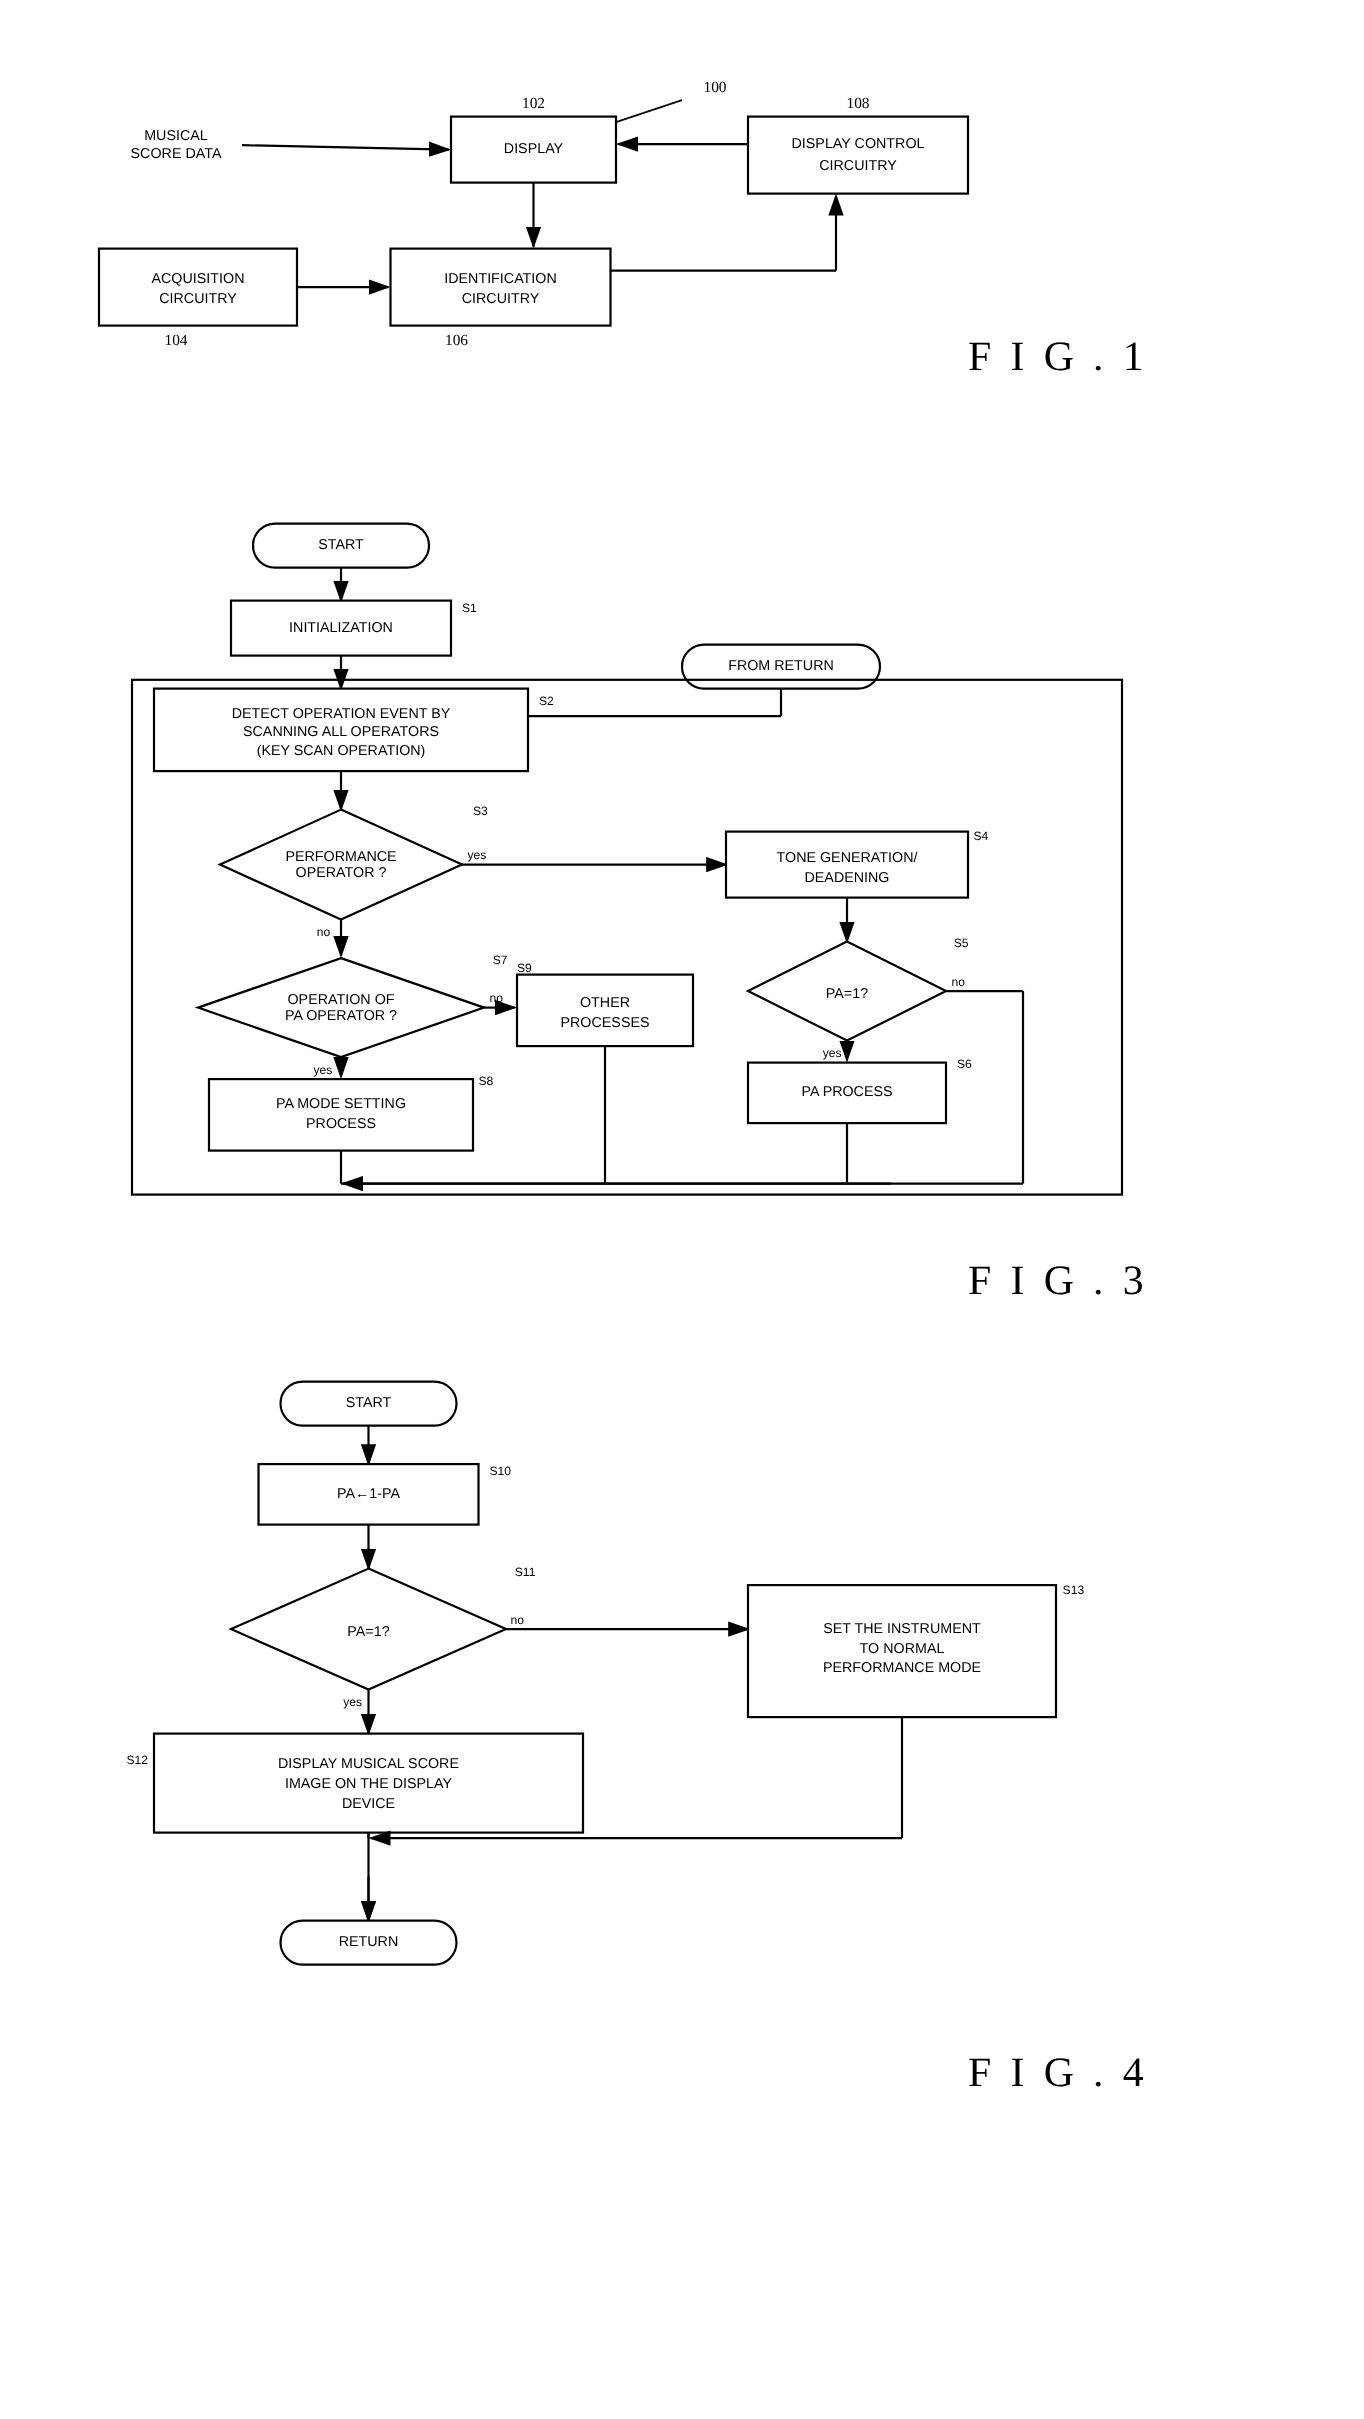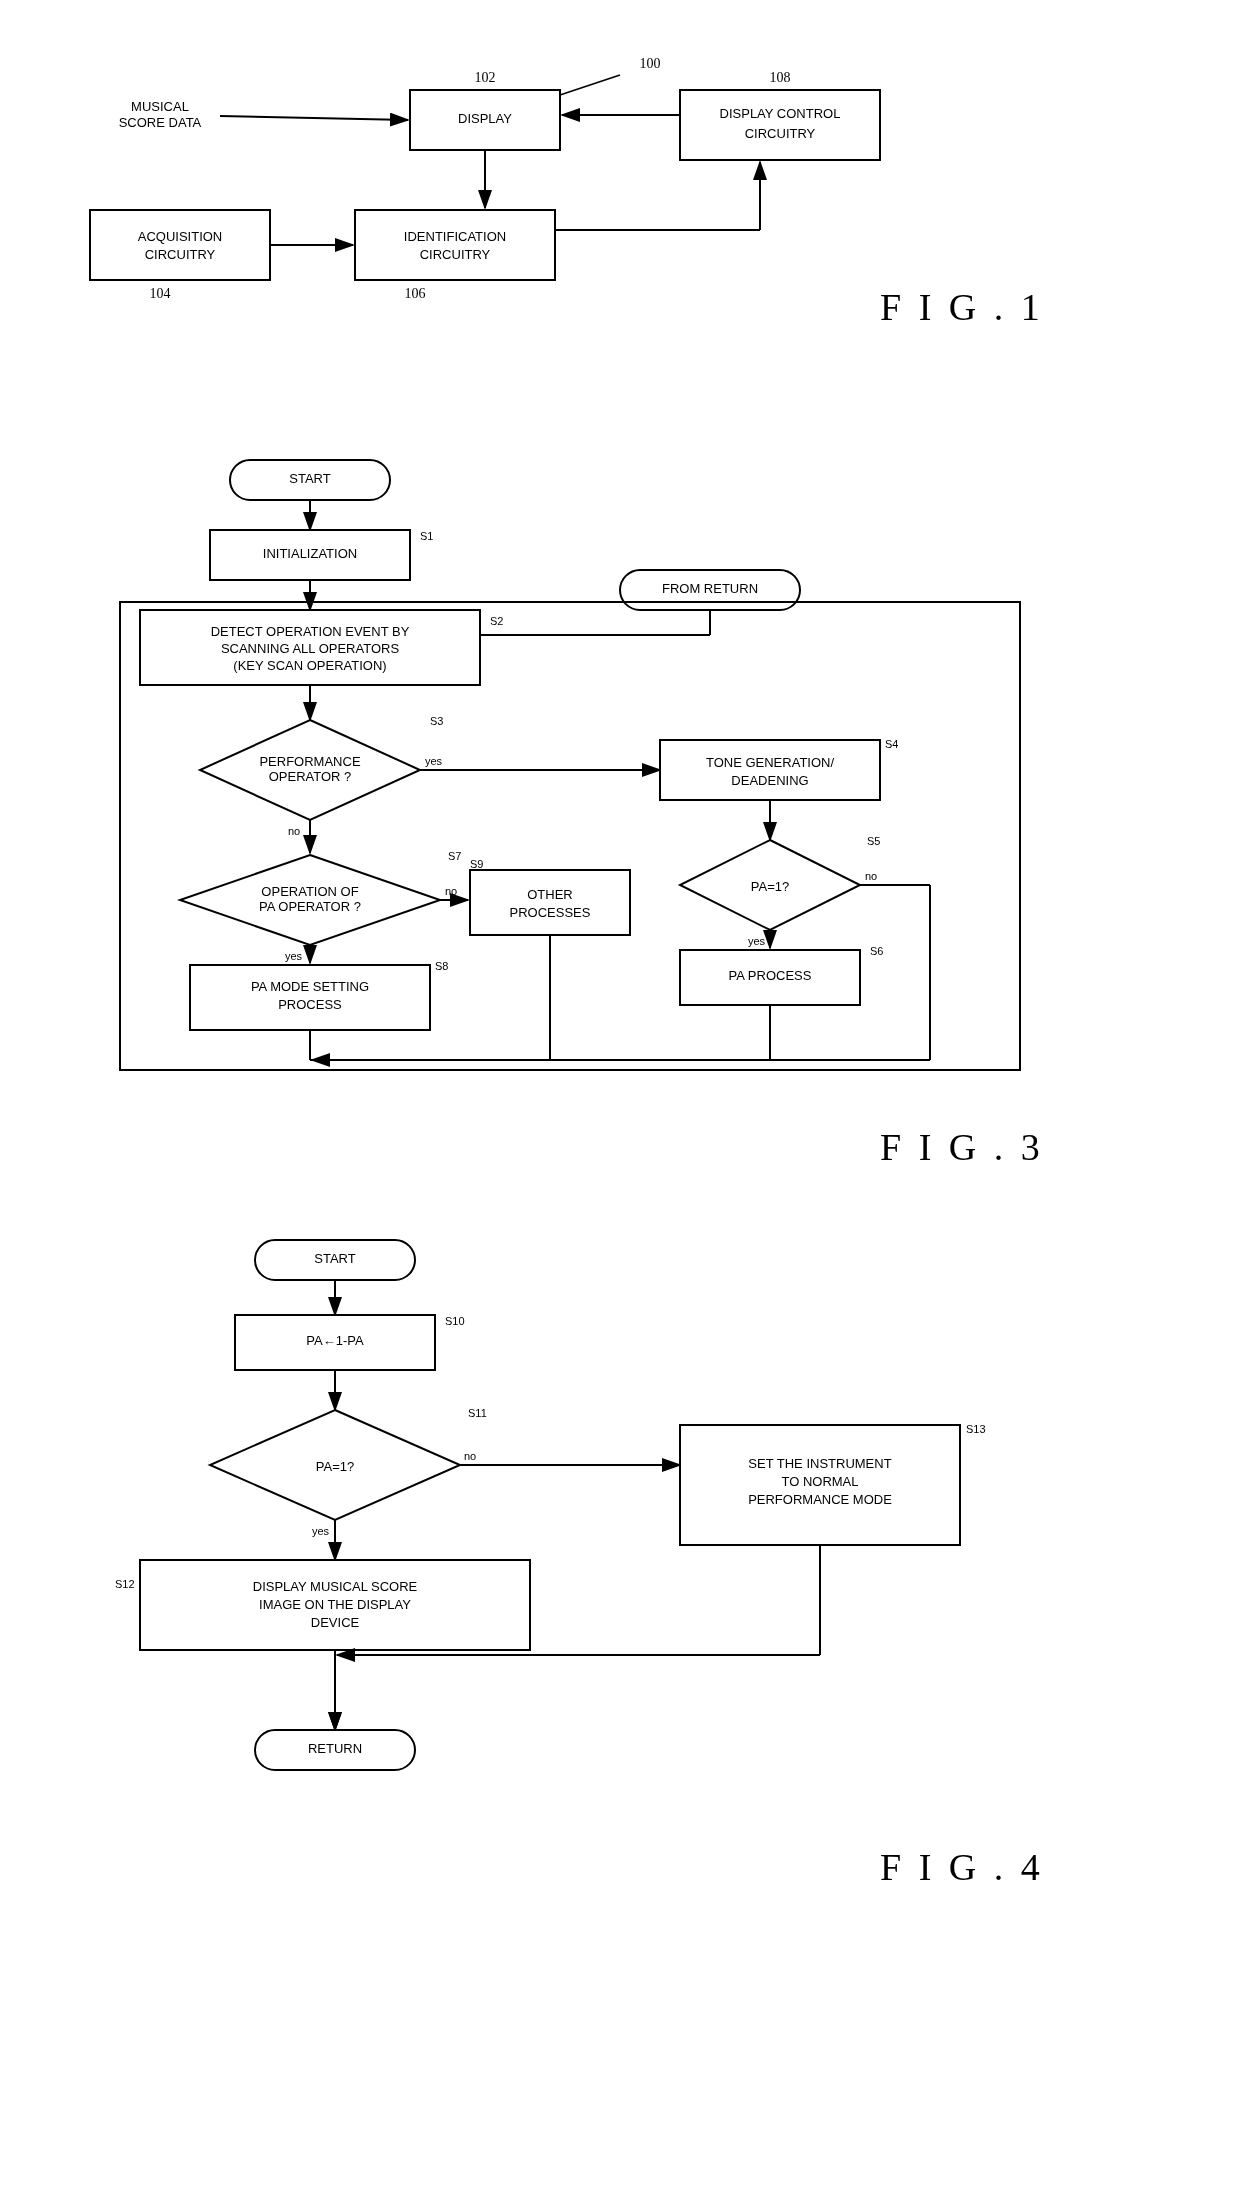--- a/index.html
+++ b/index.html
@@ -10,21 +10,21 @@
       min-height: 2199px;
       position: relative;
       overflow-x: hidden;
     }
 
     .page {
       width: 1240px;
       min-height: 2199px;
       background: #fff;
       position: relative;
-      padding: 40px 60px;
+      padding: 56px 60px;
     }
 
     
     .flowchart-svg {
       display: block;
     }
 
     
     rect.process { fill: #fff; stroke: #000; stroke-width: 2; }
     polygon.decision { fill: #fff; stroke: #000; stroke-width: 2; }

